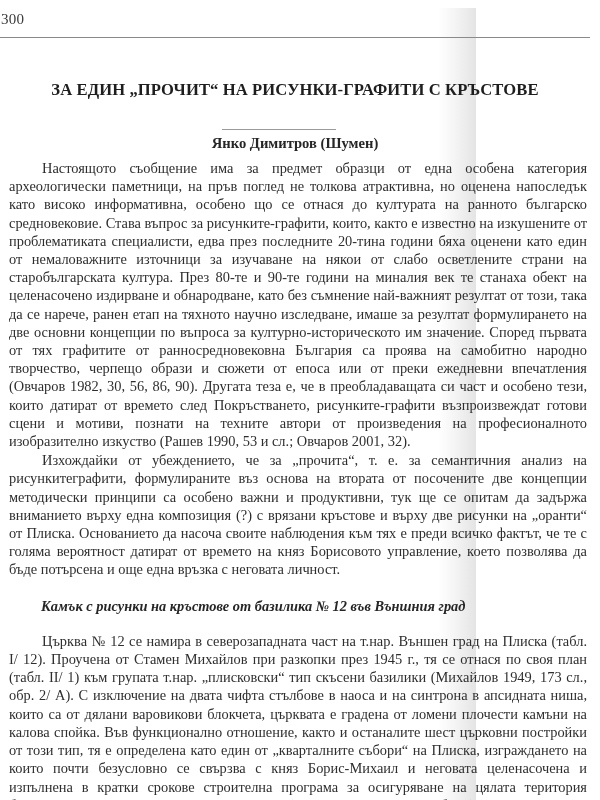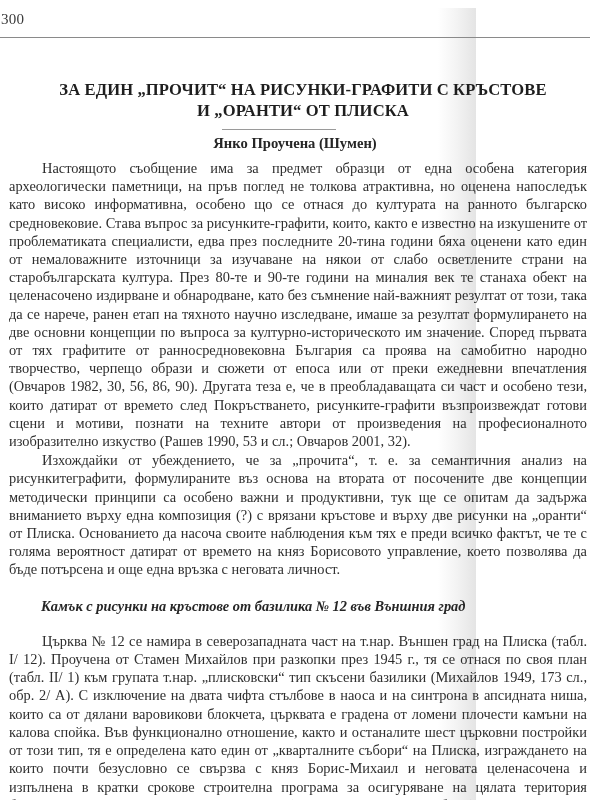--- a/index.html
+++ b/index.html
@@ -41,21 +41,20 @@
       position: absolute;
       left: 0;
       top: 71px;
       width: 590px;
       text-align: center;
       font-weight: bold;
       font-size: 16.6px;
       line-height: 21px;
       color: #1e1e1e;
       letter-spacing: 0.1px;
-      padding-left: 8px;
     }
     .title-rule {
       position: absolute;
       left: 222px;
       top: 121px;
       width: 114px;
       border-top: 1px solid #9a9a9a;
     }
     .author {
       position: absolute;
@@ -95,26 +94,25 @@
 </head>
 <body>
 
 <div class="page">
 
   <div class="page-number">300</div>
   <div class="header-rule"></div>
 
   <div class="title">
     <div>ЗА ЕДИН „ПРОЧИТ“ НА РИСУНКИ-ГРАФИТИ С КРЪСТОВЕ</div>
-    <div>И „ОРАНТИ“ ОТ ПЛИСКА</div>
   </div>
 
   <div class="title-rule"></div>
 
-  <div class="author">Янко Проучена (Шумен)</div>
+  <div class="author">Янко Димитров (Шумен)</div>
 
   <div class="body-text">
     <p class="para">Настоящото съобщение има за предмет образци от една особена категория археологически паметници, на пръв поглед не толкова атрактивна, но оценена напоследък като високо информативна, особено що се отнася до културата на ранното българско средновековие. Става въпрос за рисунките-графити, които, както е известно на изкушените от проблематиката специалисти, едва през последните 20-тина години бяха оценени като един от немаловажните източници за изучаване на някои от слабо осветлените страни на старобългарската култура. През 80-те и 90-те години на миналия век те станаха обект на целенасочено издирване и обнародване, като без съмнение най-важният резултат от този, така да се нарече, ранен етап на тяхното научно изследване, имаше за резултат формулирането на две основни концепции по въпроса за културно-историческото им значение. Според първата от тях графитите от ранносредновековна България са проява на самобитно народно творчество, черпещо образи и сюжети от епоса или от преки ежедневни впечатления (Овчаров 1982, 30, 56, 86, 90). Другата теза е, че в преобладаващата си част и особено тези, които датират от времето след Покръстването, рисунките-графити възпроизвеждат готови сцени и мотиви, познати на техните автори от произведения на професионалното изобразително изкуство (Рашев 1990, 53 и сл.; Овчаров 2001, 32).</p>
     <p class="para">Изхождайки от убеждението, че за „прочита“, т. е. за семантичния анализ на рисункитеграфити, формулираните въз основа на втората от посочените две концепции методически принципи са особено важни и продуктивни, тук ще се опитам да задържа вниманието върху една композиция (?) с врязани кръстове и върху две рисунки на „оранти“ от Плиска. Основанието да насоча своите наблюдения към тях е преди всичко фактът, че те с голяма вероятност датират от времето на княз Борисовото управление, което позволява да бъде потърсена и още една връзка с неговата личност.</p>
     <div class="section-heading">Камък с рисунки на кръстове от базилика № 12 във Външния град</div>
     <p class="para">Църква № 12 се намира в северозападната част на т.нар. Външен град на Плиска (табл. I/ 12). Проучена от Стамен Михайлов при разкопки през 1945 г., тя се отнася по своя план (табл. II/ 1) към групата т.нар. „плисковски“ тип скъсени базилики (Михайлов 1949, 173 сл., обр. 2/ А). С изключение на двата чифта стълбове в наоса и на синтрона в апсидната ниша, които са от дялани варовикови блокчета, църквата е градена от ломени плочести камъни на калова спойка. Във функционално отношение, както и останалите шест църковни постройки от този тип, тя е определена като един от „кварталните събори“ на Плиска, изграждането на които почти безусловно се свързва с княз Борис-Михаил и неговата целенасочена и изпълнена в кратки срокове строителна програма за осигуряване на цялата територия българската столица с християнски храмове (Георгиев 2001, 89–93, обр. 1). От архитектурна гледна точка църква № 12 се отличава от останалите плисковски „типови“ базилики по наличието на каменна олтарна преграда, затваряща предапсидното пространство, както и със зидания полупиластър в северното отделение на олтара, служещ според откривателя за основа на каменна трапеза. Освен изрисуваният с кръстове камък, който ще е център на внимание в настоящото съобщение (табл. II/ 2), от черквата произхождат още: три отломъка от примитивно профилирани варовикови</p>
   </div>
 
 </div>
 

